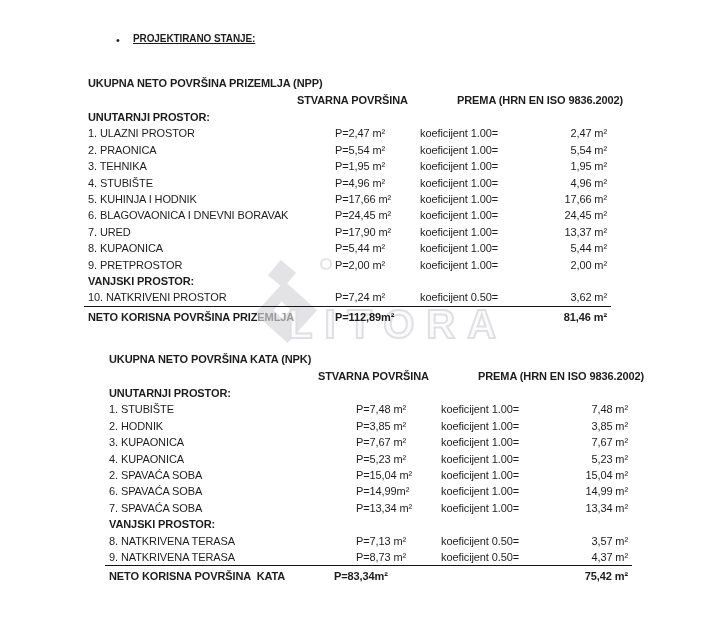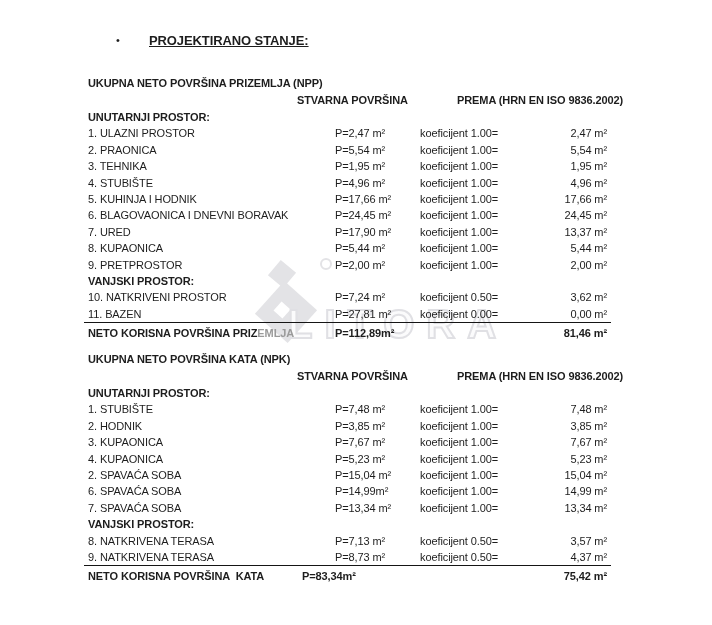--- a/index.html
+++ b/index.html
@@ -7,57 +7,57 @@
     position:relative; width:712px; height:625px; background:#ffffff;
     font-family:"Liberation Sans", sans-serif; color:#1d1d1d; overflow:hidden;
   }
   .bold { font-weight:bold; }
   .pre  { white-space:pre; }
 
   
   .heading { position:absolute; top:33px; left:0; height:18px; z-index:2; }
   .heading .bullet { position:absolute; left:116px; top:1px; font-size:11px; }
   .heading .heading-text {
-    position:absolute; left:133px; top:0; font-size:13px; font-weight:bold;
-    text-decoration:underline; letter-spacing:-0.1px; white-space:nowrap;margin-left:16px;
+    position:absolute; left:133px; top:0; font-size:10px; font-weight:bold;
+    text-decoration:underline; letter-spacing:-0.1px; white-space:nowrap;
   }
 
   
   .watermark { position:absolute; left:246px; top:252px; width:320px; height:112px; z-index:1; }
   .wm-sq { position:absolute; background:#e3e3e6; }
   .wm-sq1 { left:26px; top:12px; width:20px; height:20px; transform:rotate(40deg); }
   .wm-sq2 { left:18px; top:38px; width:44px; height:44px; transform:rotate(42deg); }
   .wm-notch { position:absolute; left:30px; top:52px; width:12px; height:12px; background:#ffffff; transform:rotate(42deg); }
   .wm-ring { position:absolute; left:74px; top:6px; width:8px; height:8px; border:2.5px solid #e3e3e6; border-radius:50%; }
   .wm-text {
     position:absolute; left:42px; top:50px; font-size:40px; font-weight:bold;
     letter-spacing:12px; color:#fbfbfc; -webkit-text-stroke:2px #e0e0e4; white-space:nowrap;
   }
 
   
   .areatable { position:absolute; left:88px; width:560px; z-index:2; font-size:11px; letter-spacing:-0.1px; }
   #table-npp { top:75px; }
-  #table-npk { top:351px; }
+  #table-npk { top:351px;margin-left:21px; }
 
   .t-title   { height:17px; line-height:17px; font-weight:bold; white-space:nowrap; }
   .t-headrow { position:relative; height:17px; line-height:17px; }
   .h-stvarna { position:absolute; left:209px; font-weight:bold; white-space:nowrap; }
   .h-prema   { position:absolute; left:369px; font-weight:bold; white-space:nowrap;text-align:center; }
 
   .t-row   { position:relative; height:16.4px; line-height:16.4px; }
   .c-label { position:absolute; left:0; white-space:nowrap; }
   .c-area  { position:absolute; left:247px; white-space:nowrap; }
   .c-koef  { position:absolute; left:332px; white-space:nowrap; }
   .c-res   { position:absolute; left:409px; width:110px; text-align:right; white-space:nowrap; }
 
   .rule { height:0; border-top:1.7px solid #151515; margin-left:-4px; width:527px; }
 
   .t-total { position:relative; height:17px; line-height:17px; padding-top:2px;padding-left:18px; }
   .faded { color:#9a9a9a; }
-  #table-npk .t-total .c-area { left:214px; }
+  #table-npk .t-total .c-area { left:225px; }
 </style>
 </head>
 <body>
 
 <div class="page">
 
   <div class="watermark">
     <div class="wm-sq wm-sq1"></div>
     <div class="wm-sq wm-sq2"></div>
     <div class="wm-notch"></div>
@@ -136,26 +136,20 @@
         </div>
         <div class="t-row">
           <span class="c-label bold">VANJSKI PROSTOR:</span>
         </div>
         <div class="t-row">
           <span class="c-label">10. NATKRIVENI PROSTOR</span>
           <span class="c-area">P=7,24 m²</span>
           <span class="c-koef">koeficijent 0.50=</span>
           <span class="c-res">3,62 m²</span>
         </div>
-        <div class="t-row">
-          <span class="c-label">11. BAZEN</span>
-          <span class="c-area">P=27,81 m²</span>
-          <span class="c-koef">koeficijent 0.00=</span>
-          <span class="c-res">0,00 m²</span>
-        </div>
       </div>
     <div class="rule"></div>
     <div class="t-total">
       <span class="c-label bold"><span class="pre">NETO KORISNA POVRŠINA PRIZ</span><span class="faded">EMLJA</span></span>
       <span class="c-area bold">P=112,89m²</span>
       <span class="c-res bold">81,46 m²</span>
     </div>
   </div>
 
   <div class="areatable" id="table-npk">

